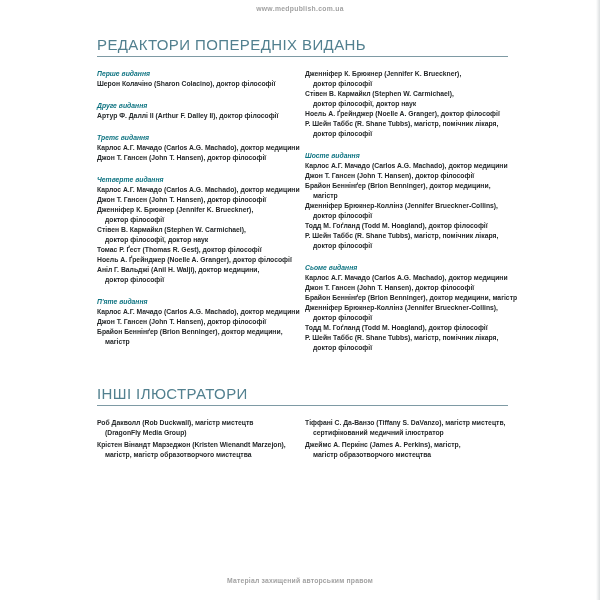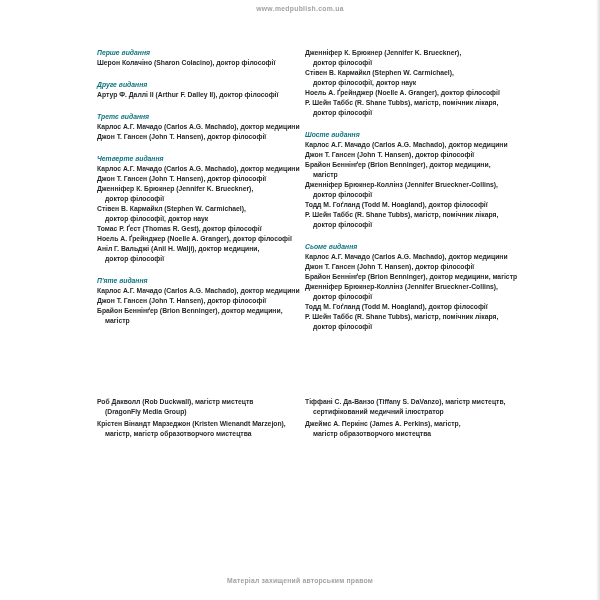--- a/index.html
+++ b/index.html
@@ -59,20 +59,21 @@
   }
 </style>
 </head>
 <body>
 
 <div class="page">
 
   <div class="url-header">www.medpublish.com.ua</div>
 
   <div class="section section-editors">
+    <div class="section-title">РЕДАКТОРИ ПОПЕРЕДНІХ ВИДАНЬ</div>
     <div class="columns">
       <div class="col left">
           <div class="group">
             <div class="edition-label">Перше видання</div>
             <div class="entry">
               <div class="entry-line">Шерон Колачіно (Sharon Colacino), доктор філософії</div>
             </div>
           </div>
           <div class="group">
             <div class="edition-label">Друге видання</div>
@@ -193,20 +194,21 @@
             <div class="entry">
               <div class="entry-line">Р. Шейн Таббс (R. Shane Tubbs), магістр, помічник лікаря,</div>
               <div class="entry-line cont">доктор філософії</div>
             </div>
           </div>
         </div>
     </div>
   </div>
 
   <div class="section section-illustrators illustrators">
+    <div class="section-title">ІНШІ ІЛЮСТРАТОРИ</div>
     <div class="columns">
       <div class="col left">
           <div class="group">
             <div class="entry">
               <div class="entry-line">Роб Дакволл (Rob Duckwall), магістр мистецтв</div>
               <div class="entry-line cont">(DragonFly Media Group)</div>
             </div>
             <div class="entry">
               <div class="entry-line">Крістен Вінандт Марзеджон (Kristen Wienandt Marzejon),</div>
               <div class="entry-line cont">магістр, магістр образотворчого мистецтва</div>

